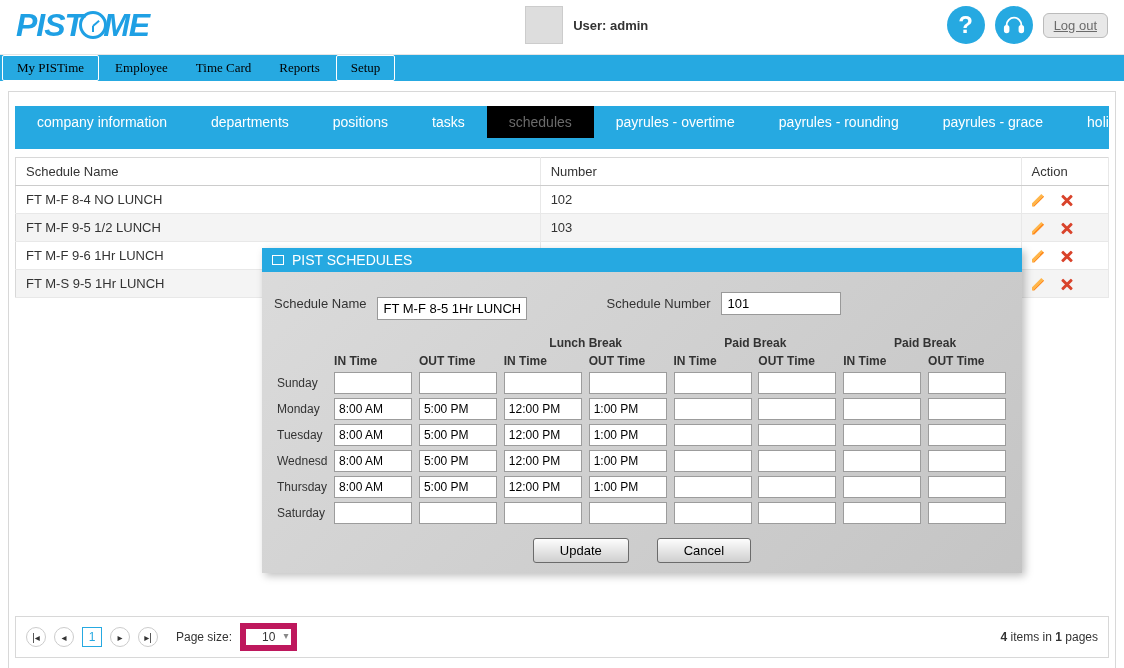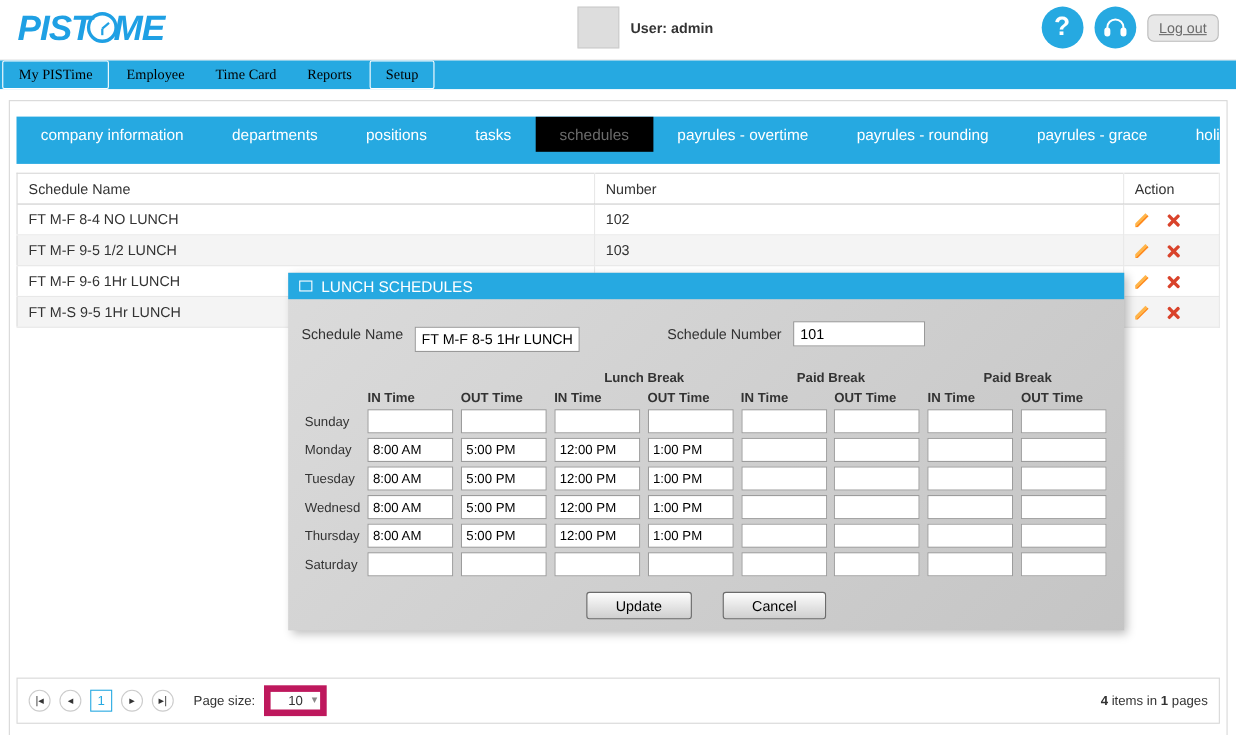--- a/index.html
+++ b/index.html
@@ -303,21 +303,21 @@
 
   <div class="step-btns">
     <button>Previous</button>
     <button>Next</button>
   </div>
 </div>
 
 <div class="modal">
   <div class="modal-title">
     <span class="win-icon"></span>
-    <span>LUNCH SCHEDULES</span>
+    <span>PIST SCHEDULES</span>
   </div>
   <div class="modal-body">
     <div class="modal-row1">
       <label>Schedule Name</label>
       <input type="text" style="width: 150px; margin-top: 11px;" value="FT M-F 8-5 1Hr LUNCH">
       <label style="margin-left:70px">Schedule Number</label>
       <input type="text" style="width: 120px;" value="101">
     </div>
 
     <table class="sched-table">

